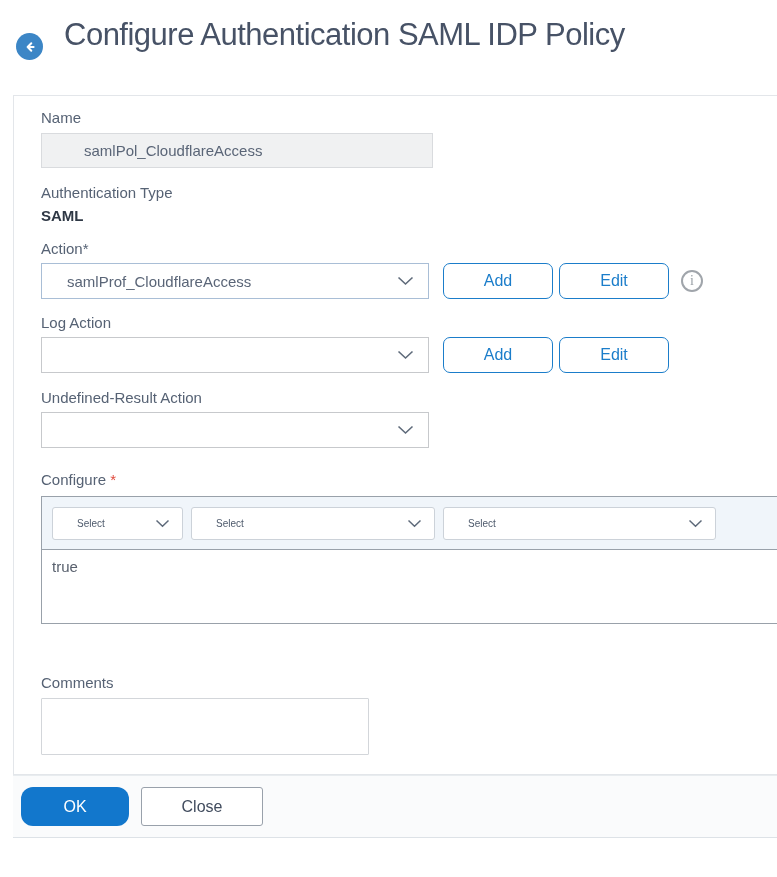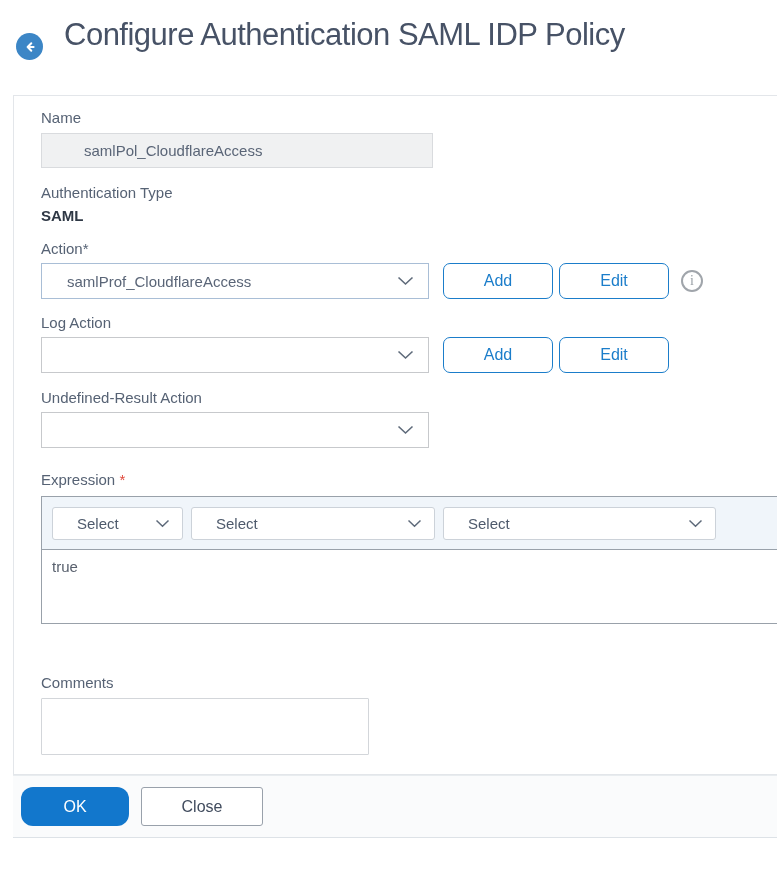--- a/index.html
+++ b/index.html
@@ -94,21 +94,21 @@
     background: #f0f5fa;
     border-bottom: 1px solid #99a1aa;
     display: flex; align-items: center;
     padding-left: 10px; gap: 8px;
   }
   .mini-select {
     height: 33px;
     background: #ffffff; border: 1px solid #ccd2d9; border-radius: 3px;
     display: flex; align-items: center; justify-content: space-between;
     padding: 0 12px 0 24px;
-    font-size: 15px; color: #4e5a6c; cursor: pointer;
+    font-size: 10px; color: #4e5a6c; cursor: pointer;
   }
   .w1 { width: 131px; }
   .w2 { width: 244px; }
   .w3 { width: 273px; }
 
   .expr-text {
     display: block;
     width: 100%; height: 73px;
     border: none; outline: none; resize: none;
     background: #ffffff;
@@ -220,21 +220,21 @@
       <span class="chev" style="display:flex;">
         <svg width="17" height="10" viewBox="0 0 17 10">
           <polyline points="1.5,1.5 8.5,8 15.5,1.5" fill="none" stroke="#5e6a7a" stroke-width="1.6"></polyline>
         </svg>
       </span>
     </div>
   </div>
 
   
   <div class="field-label mt23">
-    <span>Expression</span>
+    <span>Configure</span>
     <span class="required-mark">*</span>
   </div>
   <div class="expr-container">
     <div class="expr-toolbar">
       <div class="mini-select w1">
         <span>Select</span>
         <span class="chev" style="display:flex;">
           <svg width="15" height="9" viewBox="0 0 15 9">
             <polyline points="1.5,1.5 7.5,7.2 13.5,1.5" fill="none" stroke="#5e6a7a" stroke-width="1.5"></polyline>
           </svg>

